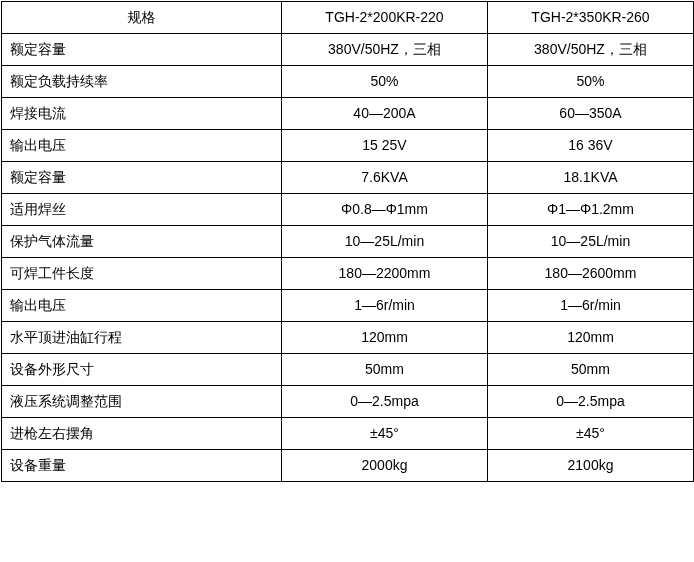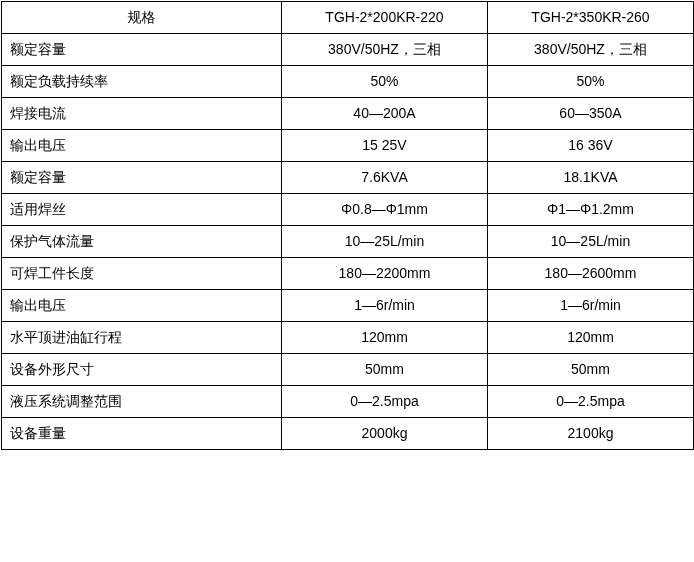--- a/index.html
+++ b/index.html
@@ -119,18 +119,23 @@
       <td class="label">设备外形尺寸</td>
       <td class="val">50mm</td>
       <td class="val">50mm</td>
     </tr>
     <tr>
       <td class="label">液压系统调整范围</td>
       <td class="val">0—2.5mpa</td>
       <td class="val">0—2.5mpa</td>
     </tr>
     <tr>
+      <td class="label">进枪左右摆角</td>
+      <td class="val">±45°</td>
+      <td class="val">±45°</td>
+    </tr>
+    <tr>
       <td class="label">设备重量</td>
       <td class="val">2000kg</td>
       <td class="val">2100kg</td>
     </tr>
   </tbody>
 </table>
 
 </body></html>

